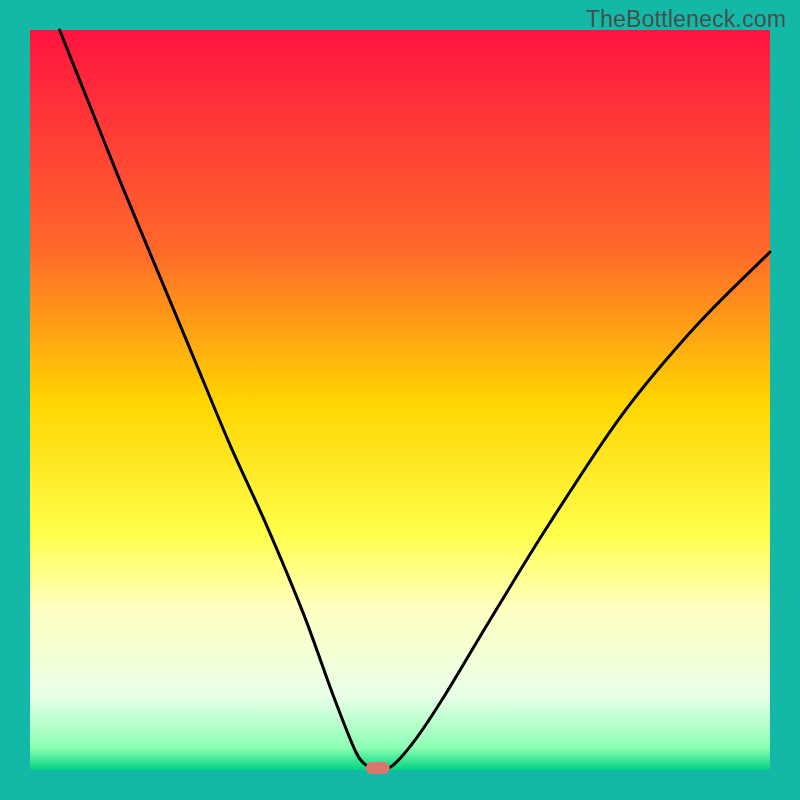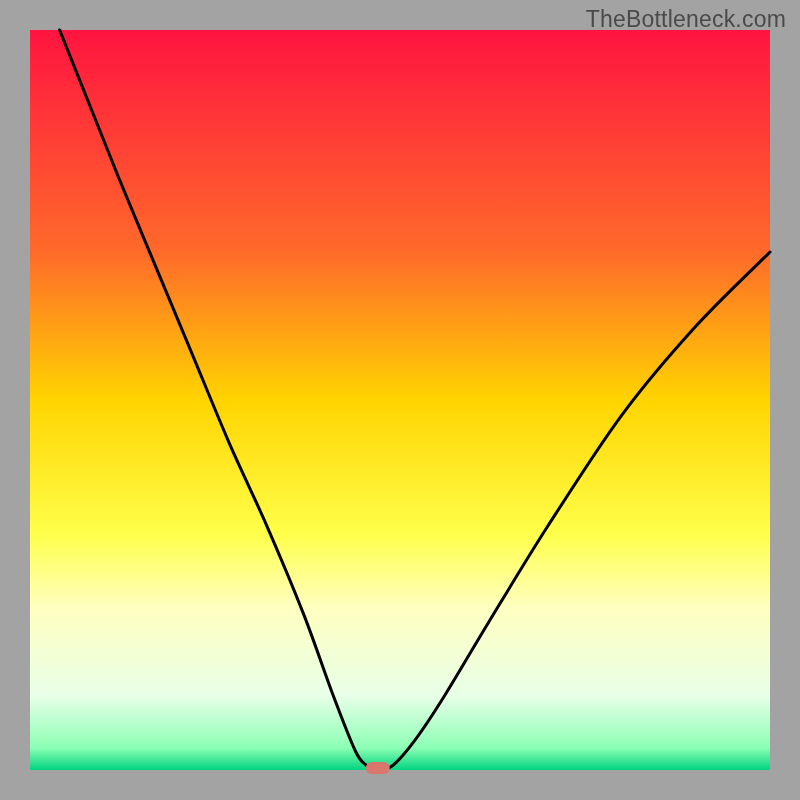--- a/index.html
+++ b/index.html
@@ -8,21 +8,21 @@
     width: 800px;
     height: 800px;
     background: #000;
     font-family: Arial, Helvetica, sans-serif;
     overflow: hidden;
   }
   .frame {
     position: relative;
     width: 800px;
     height: 800px;
-    background: #a3a3a3;
+    background: #14b8a6;
   }
   .watermark {
     position: absolute;
     top: 6px;
     right: 14px;
     color: #4a4a4a;
     font-size: 23px;
     font-weight: 500;
     letter-spacing: 0.2px;
     z-index: 10;

